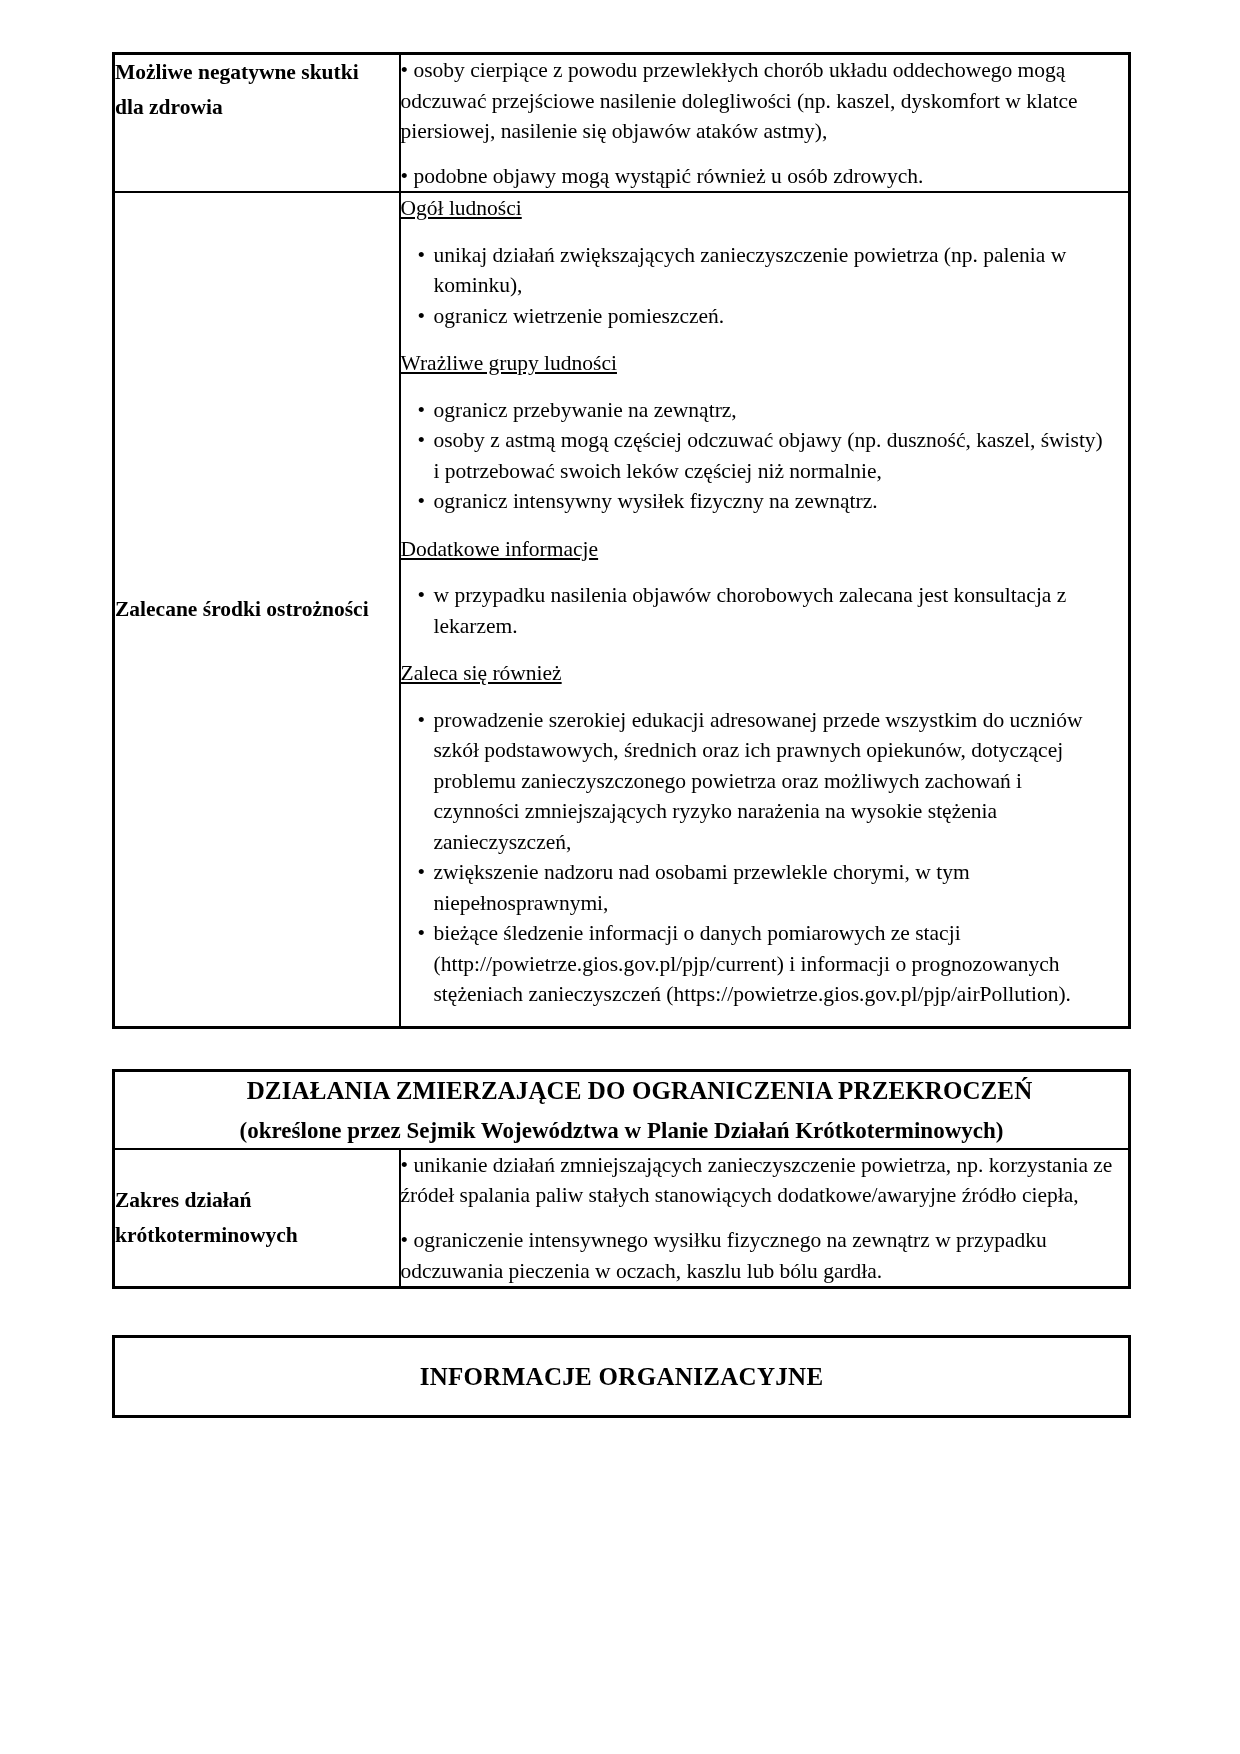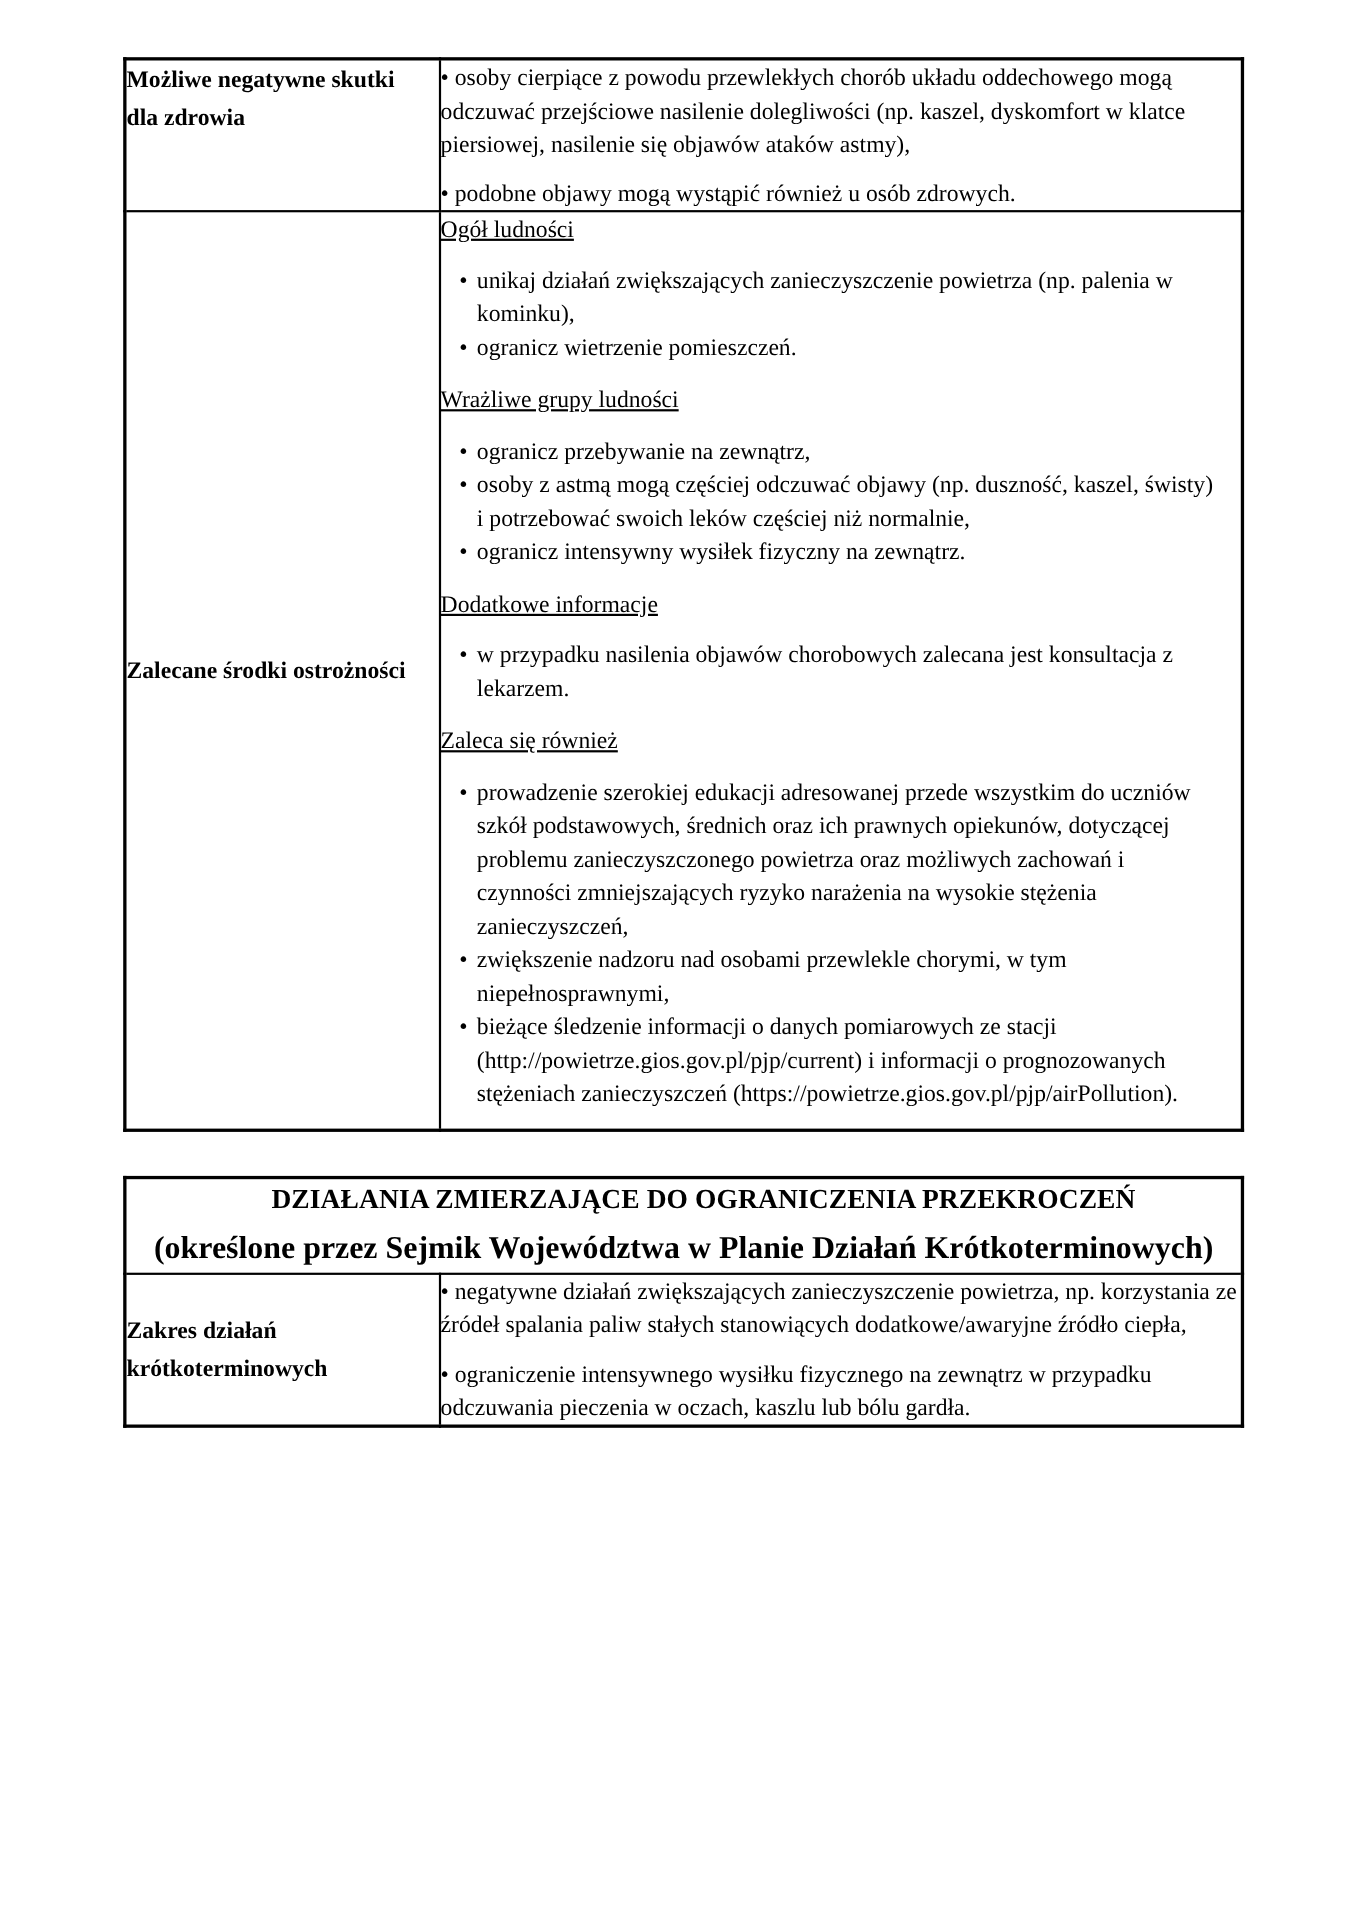--- a/index.html
+++ b/index.html
@@ -92,21 +92,21 @@
     top: 0;
   }
 
   .banner-cell {
     text-align: center;
     font-weight: bold;
     padding: 16px 18px 18px 18px;
     line-height: 1.48;
   }
   .banner-line1 { font-size: 25px; display: block; letter-spacing: 0.1px; padding-left: 36px; }
-  .banner-line2 { font-size: 29px; display: block; margin-top: 5px; }
+  .banner-line2 { font-size: 23px; display: block; margin-top: 5px; }
 
   .banner-cell.single {
     padding: 20px 18px 20px 18px;
   }
   .banner-single-line {
     font-size: 25px;
     display: block;
     letter-spacing: 0.3px;
   }
 
@@ -199,31 +199,36 @@
           <span class="banner-line1">DZIAŁANIA ZMIERZAJĄCE DO OGRANICZENIA PRZEKROCZEŃ</span>
           <span class="banner-line2">(określone przez Sejmik Województwa w Planie Działań Krótkoterminowych)</span>
         </td>
       </tr>
       <tr>
         <td class="label-cell mid">
           <span class="lbl-line">Zakres działań</span>
           <span class="lbl-line">krótkoterminowych</span>
         </td>
         <td class="body-cell">
-          <p class="para">• negatywne działań zwiększających zanieczyszczenie powietrza, np. korzystania ze źródeł spalania paliw stałych stanowiących dodatkowe/awaryjne źródło ciepła,</p>
+          <p class="para">• unikanie działań zmniejszających zanieczyszczenie powietrza, np. korzystania ze źródeł spalania paliw stałych stanowiących dodatkowe/awaryjne źródło ciepła,</p>
           <p class="para">• ograniczenie intensywnego wysiłku fizycznego na zewnątrz w przypadku odczuwania pieczenia w oczach, kaszlu lub bólu gardła.</p>
         </td>
       </tr>
     </tbody>
   </table>
 
   <div class="spacer-46"></div>
 
   <table class="doc-table">
     <colgroup>
       <col class="col-label">
       <col class="col-body">
     </colgroup>
     <tbody>
+      <tr>
+        <td class="banner-cell single" colspan="2">
+          <span class="banner-single-line">INFORMACJE ORGANIZACYJNE</span>
+        </td>
+      </tr>
     </tbody>
   </table>
 
 </div>
 
 </body></html>

